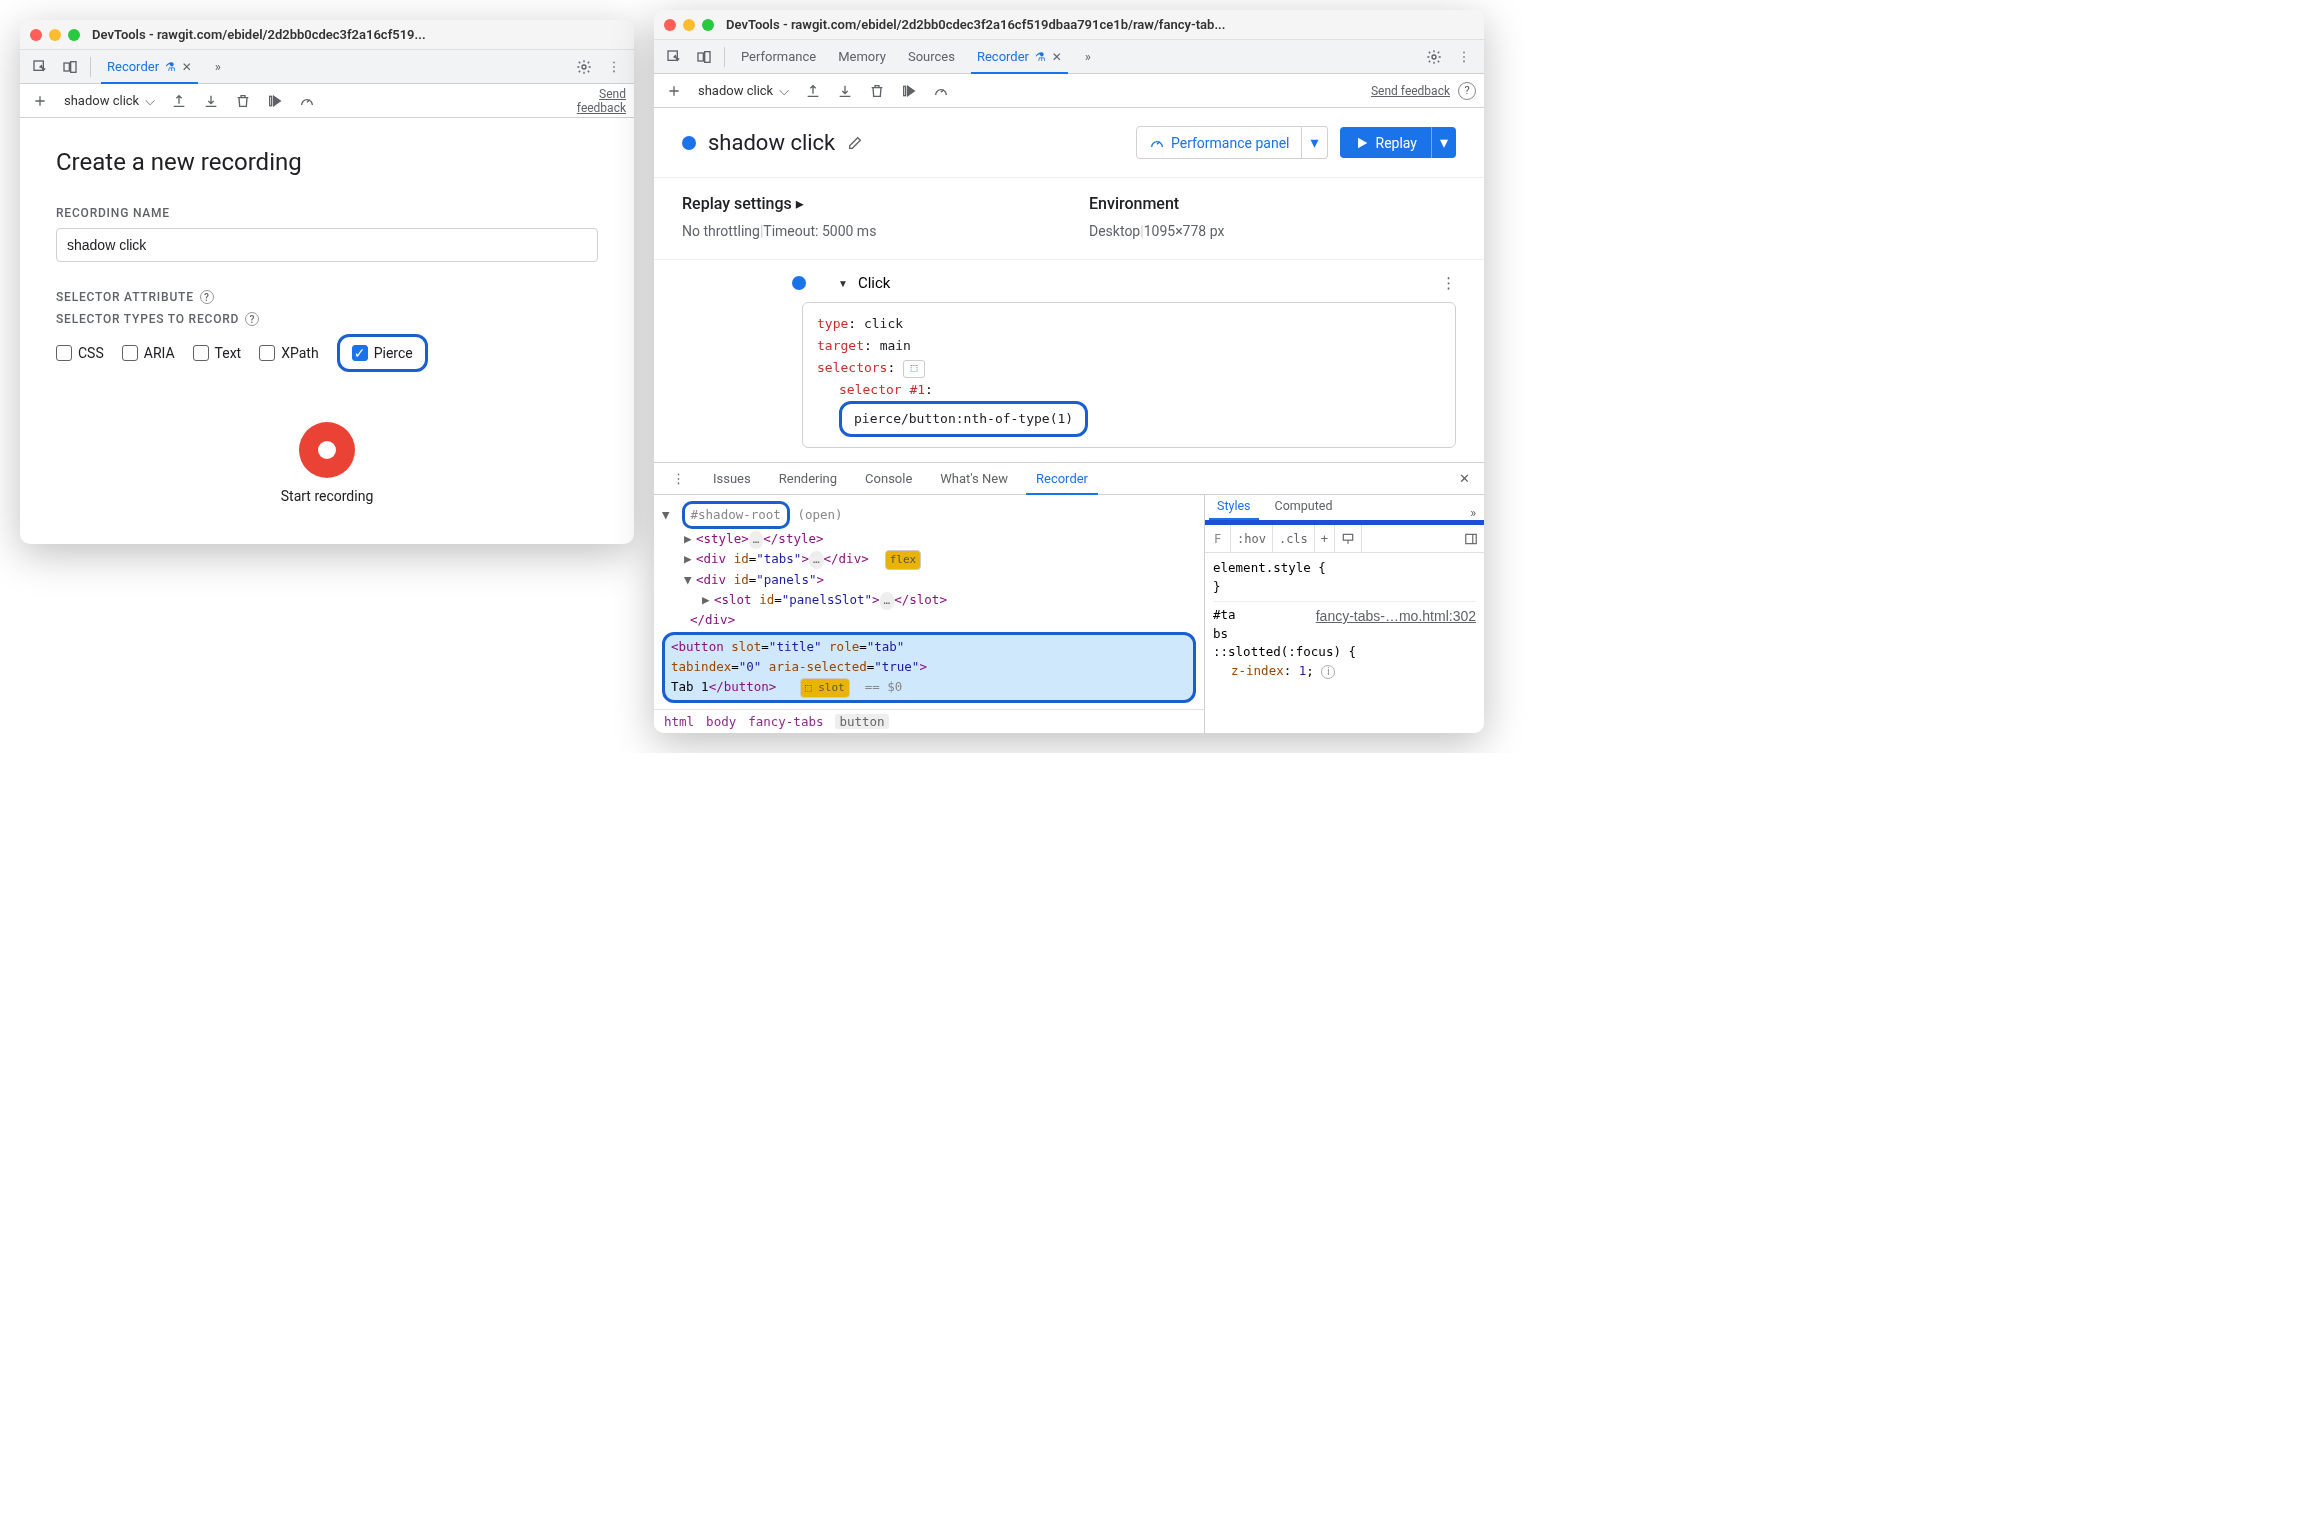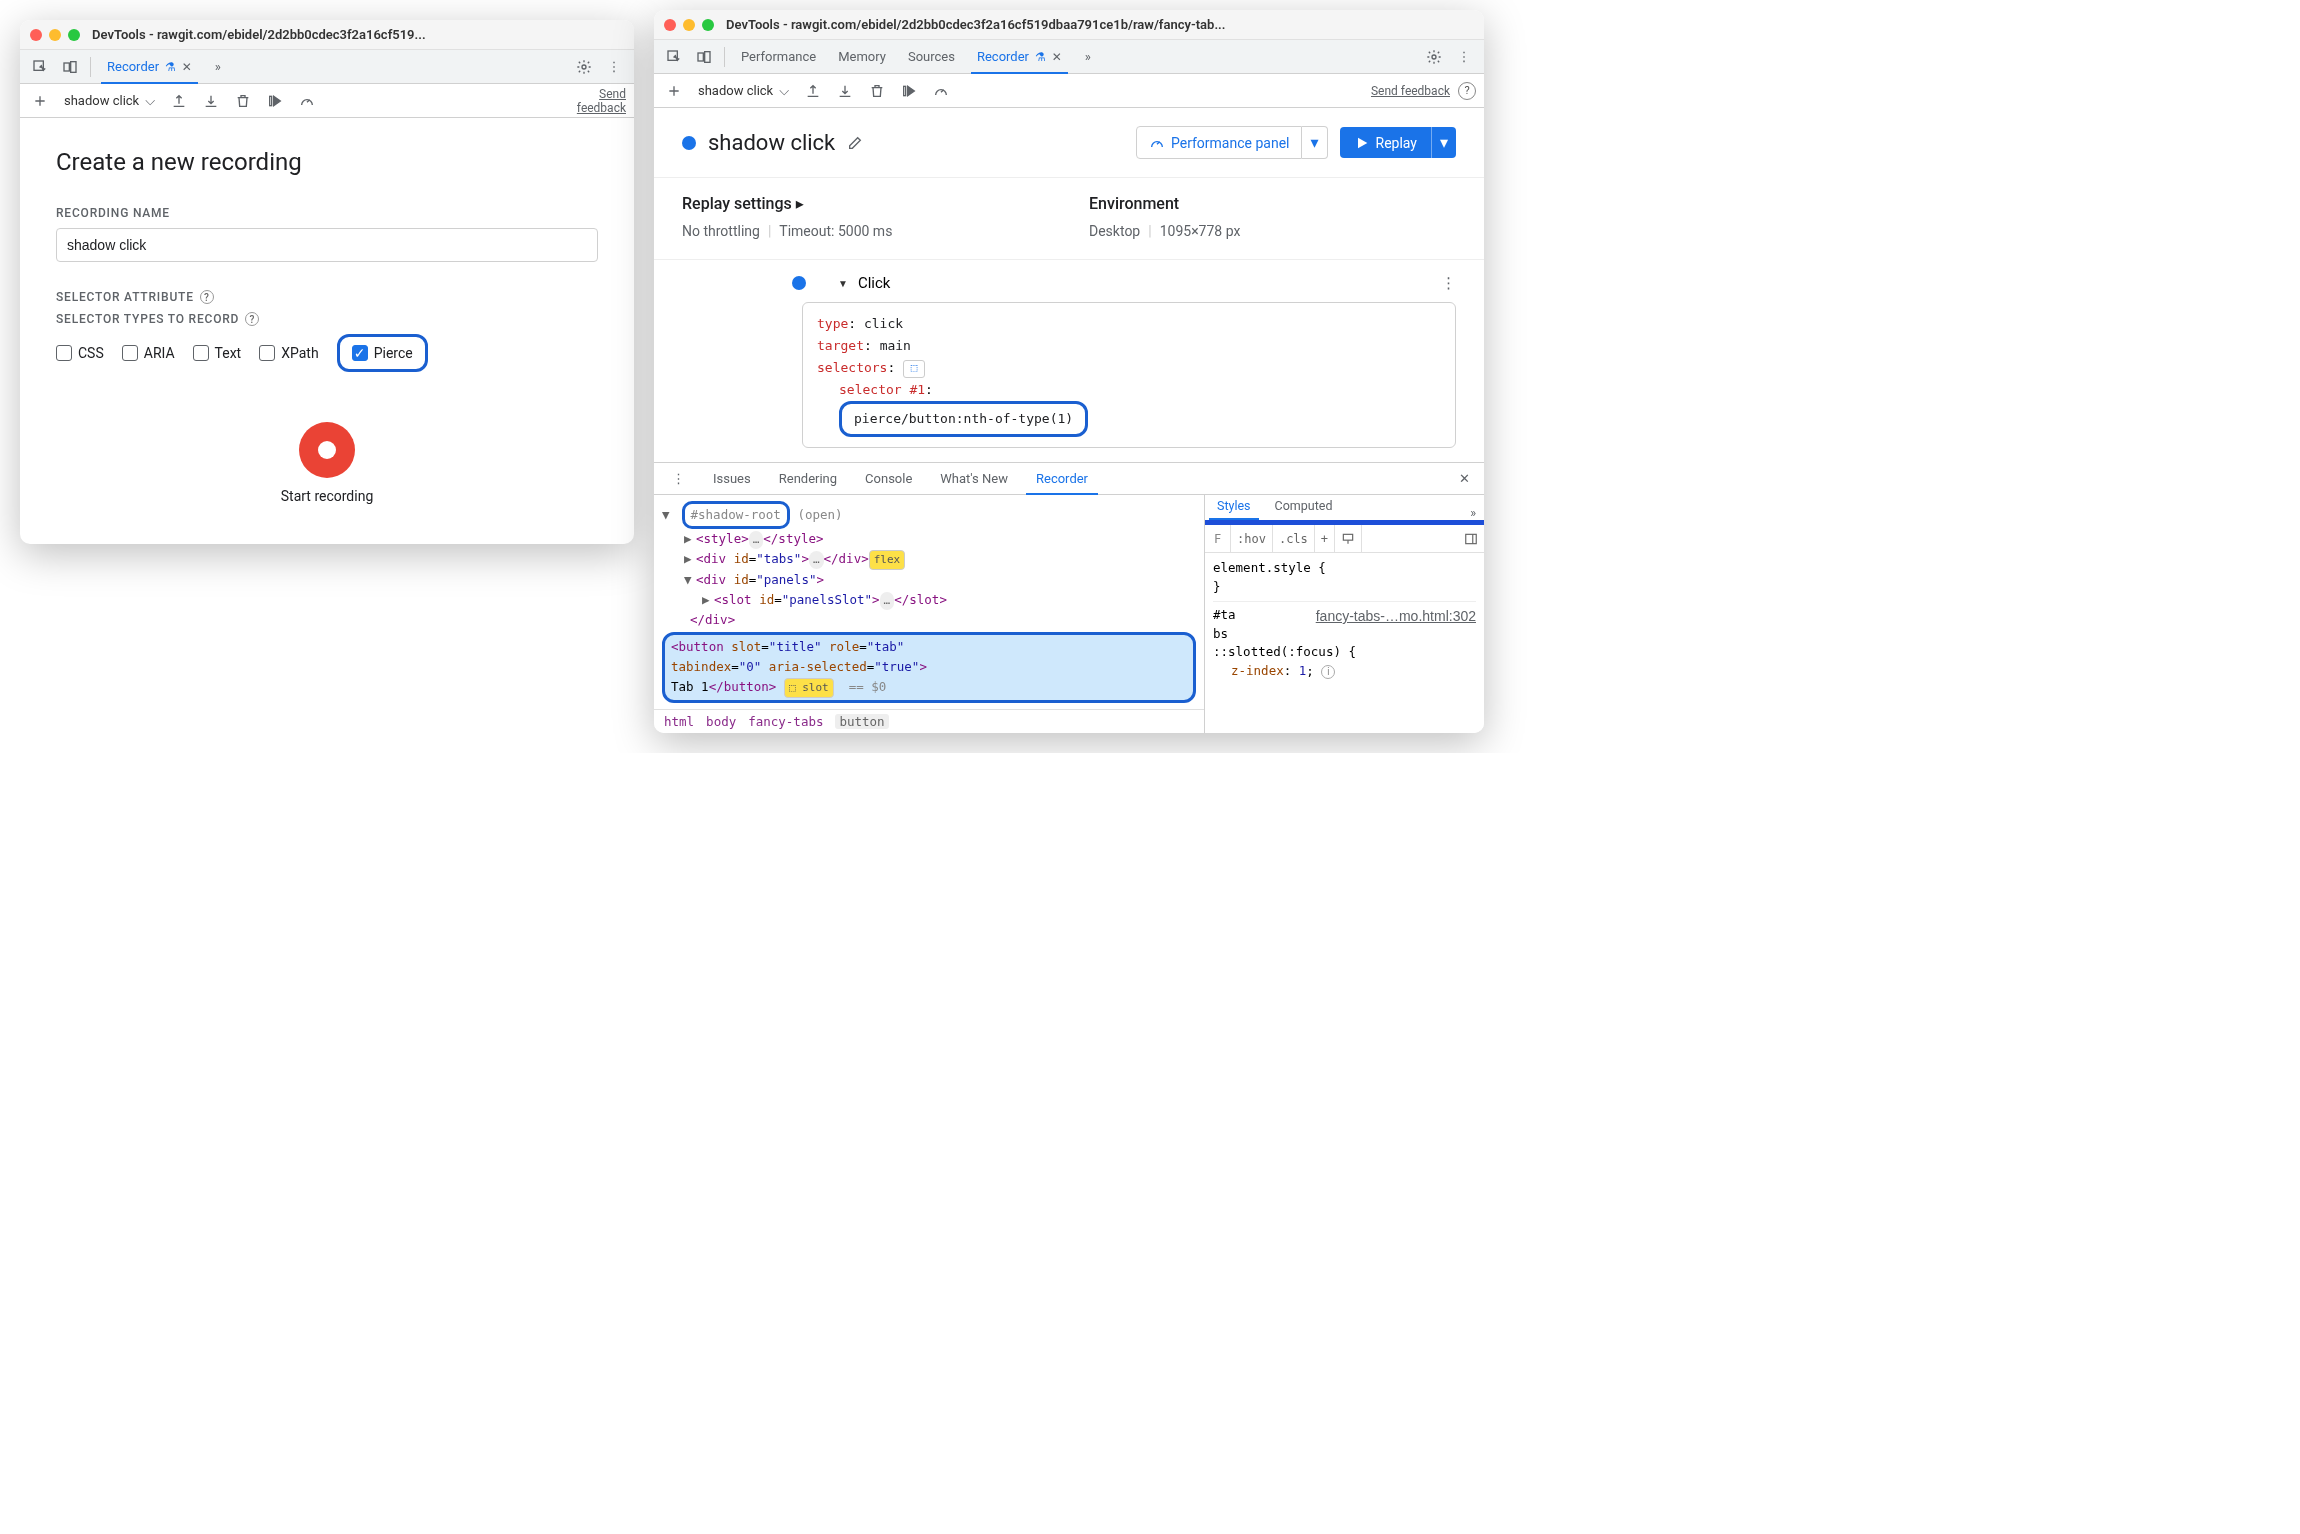--- a/index.html
+++ b/index.html
@@ -196,21 +196,21 @@
     display:flex; align-items:center; padding: 16px 28px 6px;
     font-size:16px; color:#202124; gap:40px;
   }
   .settings-row .col { flex:1; }
   .settings-row strong { font-weight:500; }
   .settings-sub {
     display:flex; align-items:center; padding: 4px 28px 20px;
     font-size:14px; color:#5f6368; gap:40px;
     border-bottom:1px solid #eee;
   }
-  .settings-sub .col { flex:1; display:flex; gap:8px; }
+  .settings-sub .col { flex:1; display:flex; }
   .vbar { color:#ccc; }
 
   
   .step-wrap { padding: 14px 28px; }
   .step-head { display:flex; align-items:center; gap:10px; margin-left:110px; font-size:15px; }
   .step-head .tri { font-size:10px; color:#333; }
   .step-head .opts { margin-left:auto; color:#5f6368; cursor:pointer; }
   .step-body {
     margin-left:120px; margin-top:10px;
     border:1px solid #d0d0d0; border-radius:6px;
@@ -269,21 +269,21 @@
     border: 3px solid #1a5fd0; border-radius:10px;
     padding: 1px 6px; display:inline-block;
   }
   .tag { color:#881280; }
   .attr { color:#994500; }
   .attrv { color:#1a1aa6; }
   .ellips {
     display:inline-block; background:#eee; border-radius:8px;
     padding:0 4px; color:#666; font-size:11px;
   }
-  .badge { display:inline-block; background:#fde047; border:1px solid #ccc; border-radius:4px; padding:0 4px; font-size:11px; color:#555; margin-left:0;}
+  .badge { display:inline-block; background:#eab308; border:1px solid #ccc; border-radius:4px; padding:0 4px; font-size:11px; color:#555; margin-left:16px;}
   .tri2 { color:#666; display:inline-block; width:12px; }
   .button-hl-row {
     background:#cfe8fc;
     border: 3.5px solid #1a5fd0; border-radius:12px;
     padding:2px 6px; margin-top:2px;
     position:relative;
   }
   .sloteq { color:#888; }
   .crumbs {
     border-top:1px solid #e0e0e0; display:flex; gap:12px;

